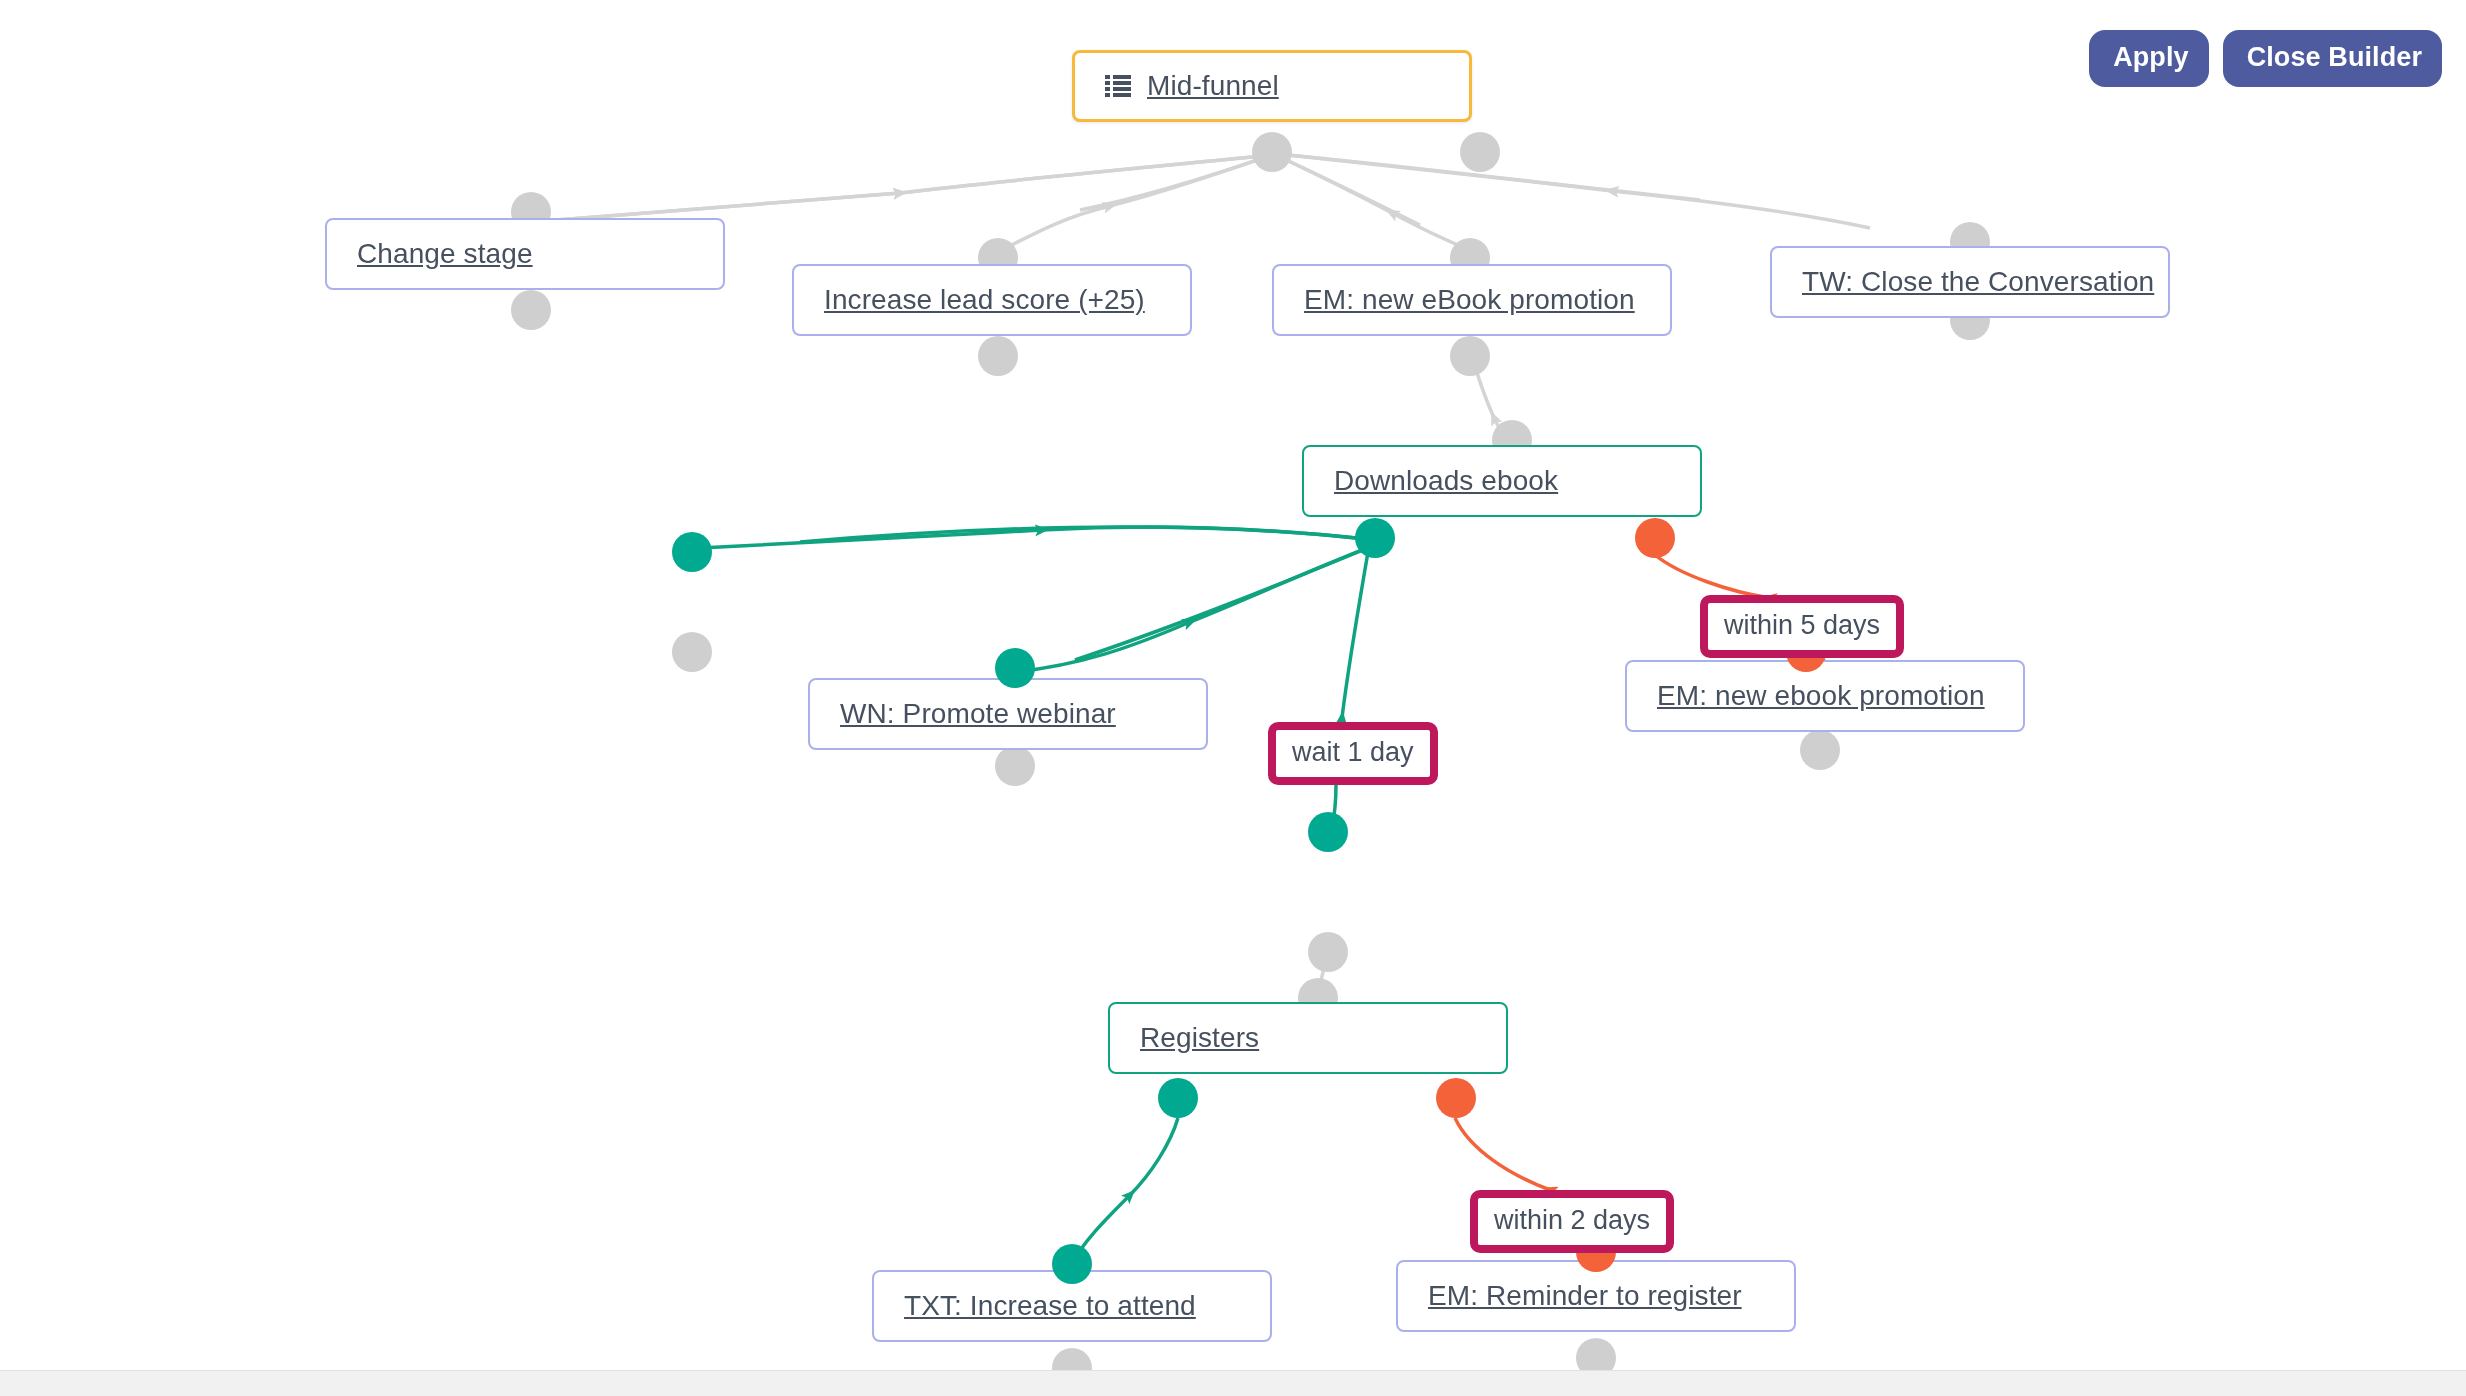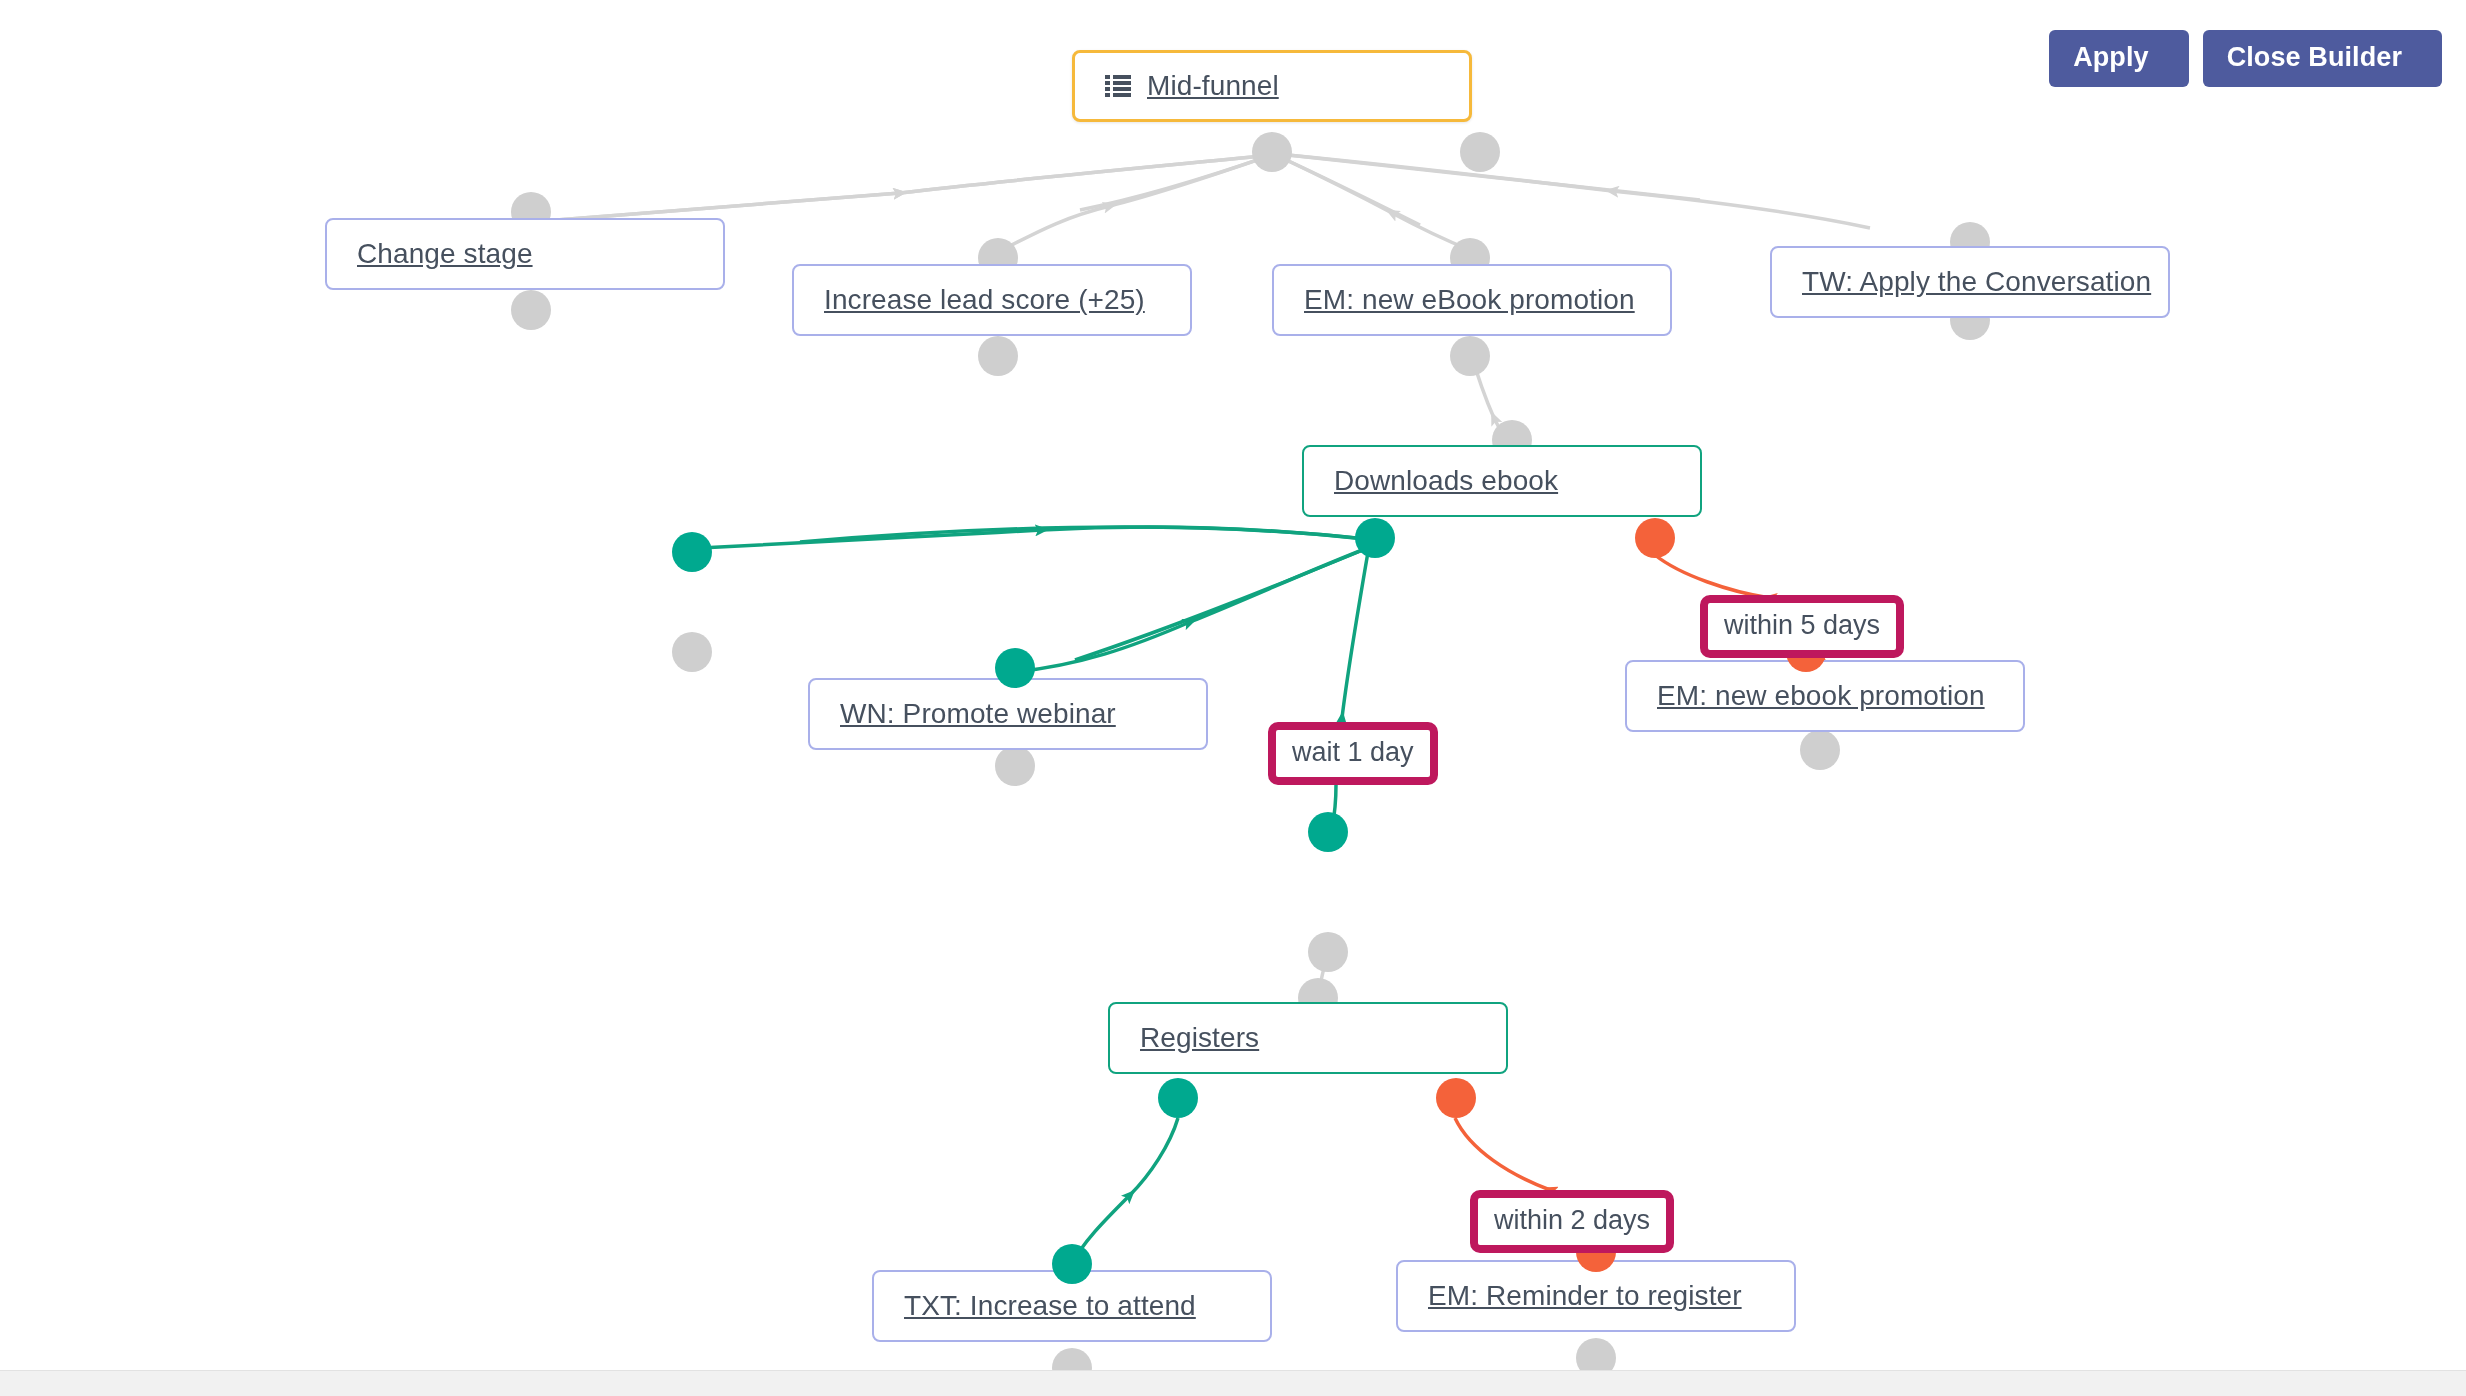--- a/index.html
+++ b/index.html
@@ -24,26 +24,26 @@
     top: 30px;
     right: 24px;
     display: flex;
     gap: 14px;
     z-index: 60;
   }
   .tbtn {
     background: #4e5b9e;
     color: #ffffff;
     border: none;
-    border-radius: 6px;
+    border-radius: 16px;
     font-family: "Liberation Sans", sans-serif;
     font-size: 27px;
     font-weight: bold;
     letter-spacing: .1px;
-    padding: 14px 40px 16px 24px;
+    padding: 14px 20px 16px 24px;
     line-height: 1;
     cursor: pointer;
     white-space: nowrap;
   }
 
   
   #edges {
     position: absolute;
     inset: 0;
     width: 2466px;
@@ -283,21 +283,21 @@
 
   <div class="node action" style="left:792px; top:264px; width:400px; height:72px;">
     <span class="label">Increase lead score (+25)</span>
   </div>
 
   <div class="node action" style="left:1272px; top:264px; width:400px; height:72px;">
     <span class="label">EM: new eBook promotion</span>
   </div>
 
   <div class="node action" style="left:1770px; top:246px; width:400px; height:72px;">
-    <span class="label">TW: Apply the Conversation</span>
+    <span class="label">TW: Close the Conversation</span>
   </div>
 
   <div class="node condition" style="left:1302px; top:445px; width:400px; height:72px;">
     <span class="label">Downloads ebook</span>
   </div>
 
 
   <div class="node action" style="left:808px; top:678px; width:400px; height:72px;">
     <span class="label">WN: Promote webinar</span>
   </div>

